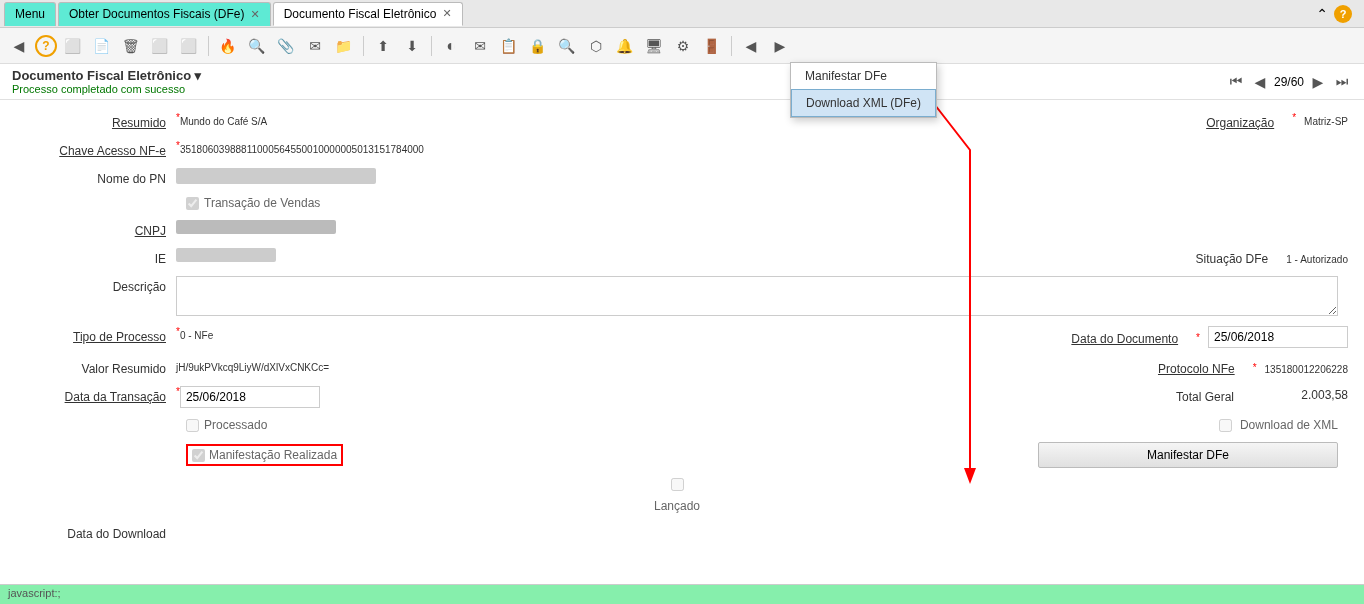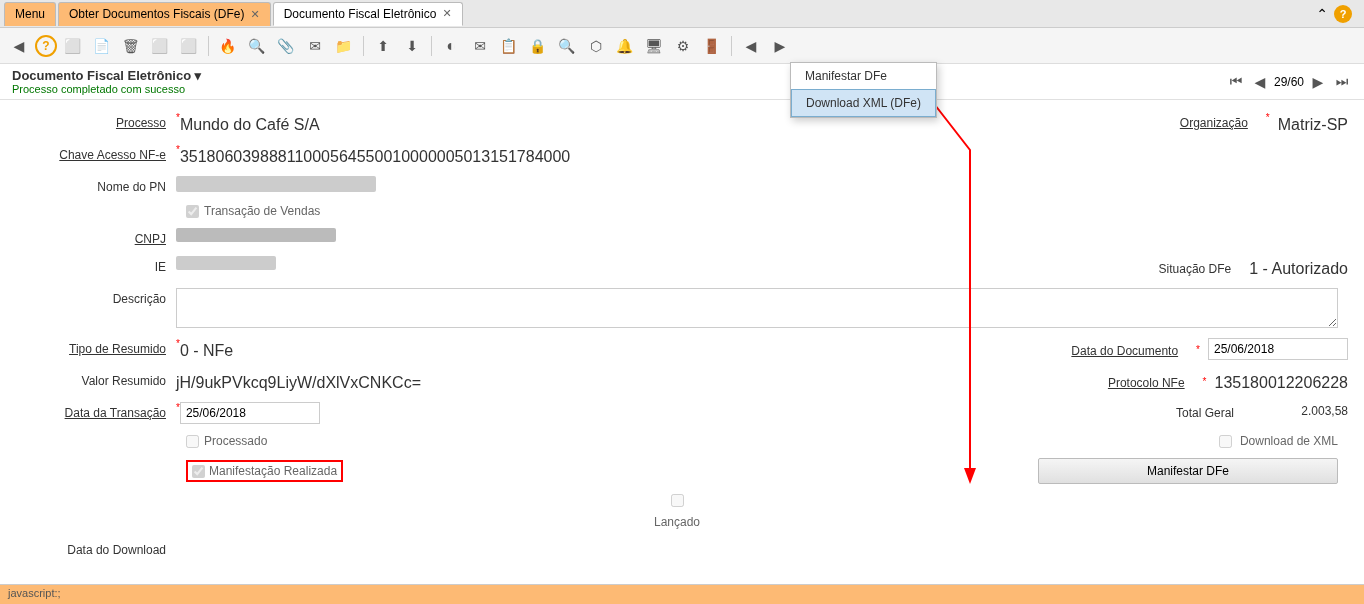--- a/index.html
+++ b/index.html
@@ -11,21 +11,21 @@
       align-items: center;
       background: #e8e8e8;
       border-bottom: 1px solid #ccc;
       height: 28px;
       padding: 0 4px;
     }
     .tab {
       display: flex;
       align-items: center;
       padding: 4px 10px;
-      background: #fdba74;
+      background: #5eead4;
       border: 1px solid #bbb;
       border-bottom: none;
       margin-right: 2px;
       cursor: pointer;
       font-size: 12px;
       height: 24px;
       border-radius: 3px 3px 0 0;
     }
     .tab.active {
       background: #fff;
@@ -114,21 +114,21 @@
       text-align: right;
       padding-right: 10px;
       font-size: 12px;
       color: #333;
       padding-top: 4px;
       flex-shrink: 0;
     }
     .form-label.underline { text-decoration: underline; }
     .required-star { color: red; font-size: 10px; vertical-align: super; }
     .form-value {
-      font-size: 16px;
+      font-size: 10px;
       color: #333;
       padding-top: 4px;
     }
     .form-input {
       border: 1px solid #ccc;
       padding: 2px 5px;
       font-size: 12px;
       height: 22px;
       min-width: 140px;
     }
@@ -195,21 +195,21 @@
       gap: 4px;
     }
 
     
     .status-bar {
       position: fixed;
       bottom: 0;
       left: 0;
       width: 100%;
       height: 20px;
-      background: #fdba74;
+      background: #86efac;
       border-top: 1px solid #ccc;
       font-size: 11px;
       padding: 2px 8px;
       color: #555;
     }
 
     .total-value {
       font-size: 12px;
       color: #333;
       text-align: right;
@@ -320,21 +320,21 @@
   </defs>
 
   <line x1="855" y1="97" x2="930" y2="97" stroke="red" stroke-width="2" marker-end="url(#arrowhead)"></line>
 
   <polyline points="935,105 970,150 970,480" stroke="red" stroke-width="2" fill="none" marker-end="url(#arrowhead)"></polyline>
 </svg>
 
 <div class="form-area">
 
   <div class="form-row">
-    <span class="form-label underline">Processo</span>
+    <span class="form-label underline">Resumido</span>
     <span class="required-star">*</span>
     <span class="form-value">Mundo do Café S/A</span>
     <div style="margin-left:auto;display:flex;gap:8px;">
       <span class="form-label underline" style="width:auto;">Organização</span>
       <span class="required-star">*</span>
       <span class="form-value">Matriz-SP</span>
     </div>
   </div>
 
   <div class="form-row">
@@ -367,21 +367,21 @@
       <span class="form-value">1 - Autorizado</span>
     </div>
   </div>
 
   <div class="form-row">
     <span class="form-label">Descrição</span>
     <textarea class="textarea-field" style=""></textarea>
   </div>
 
   <div class="form-row">
-    <span class="form-label underline">Tipo de Resumido</span>
+    <span class="form-label underline">Tipo de Processo</span>
     <span class="required-star">*</span>
     <span class="form-value">0 - NFe</span>
     <div style="margin-left:auto;display:flex;align-items:center;gap:8px;">
       <span class="form-label underline" style="width:auto;">Data do Documento</span>
       <span class="required-star">*</span>
       <input type="text" class="form-input" style="width: 100px;" value="25/06/2018">
     </div>
   </div>
 
   <div class="form-row">

